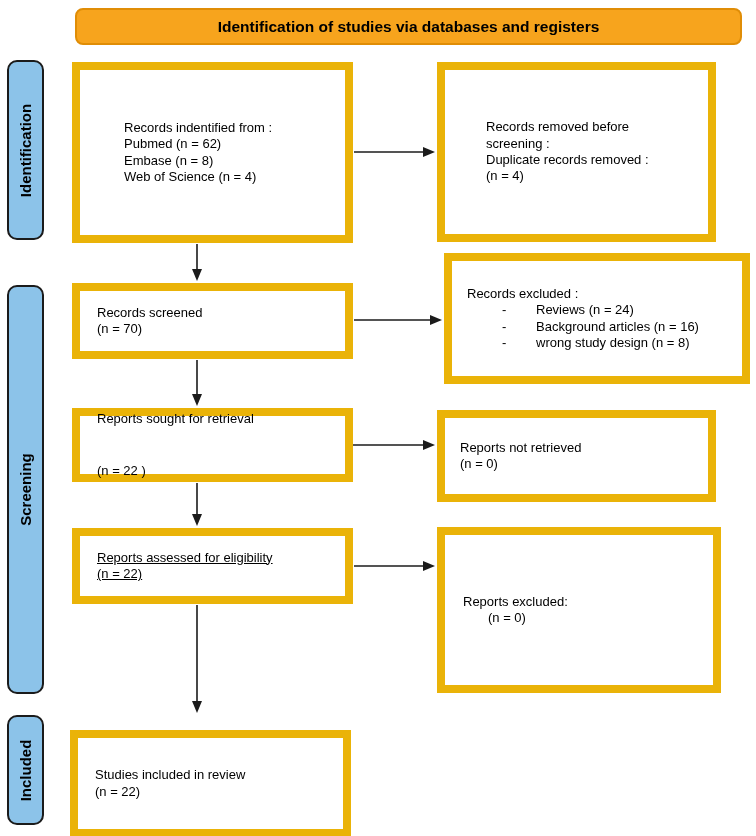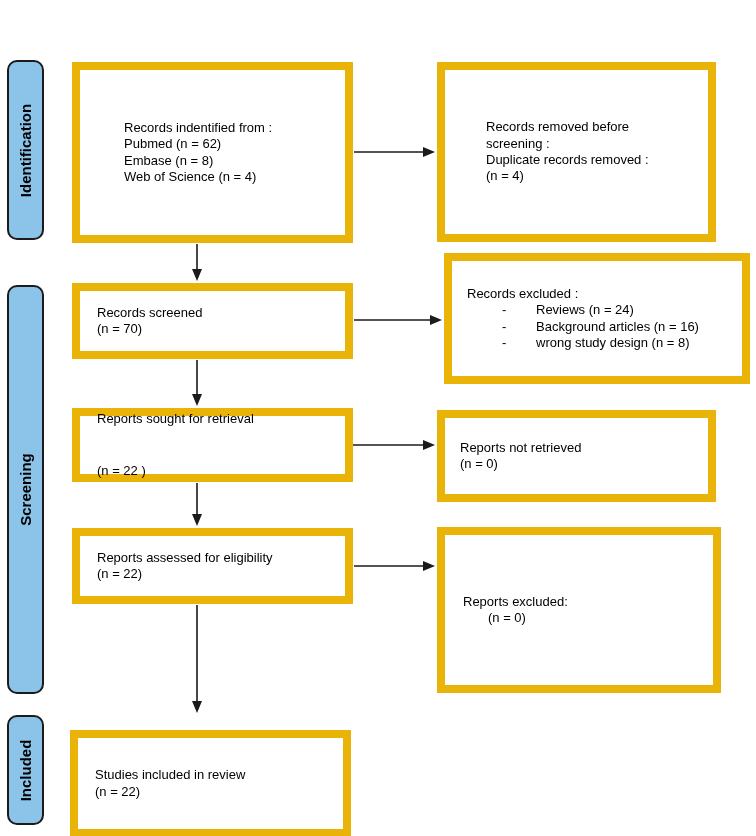--- a/index.html
+++ b/index.html
@@ -53,21 +53,21 @@
     box-sizing: border-box;
     display: flex; flex-direction: column; justify-content: center;
     font-size: 13px; line-height: 1.26;
   }
   .b1 { left: 72px;  top: 62px;  width: 281px; height: 181px; padding-left: 44px; }
   .b2 { left: 437px; top: 62px;  width: 279px; height: 180px; padding-left: 41px; }
   .b3 { left: 72px;  top: 283px; width: 281px; height: 76px;  padding-left: 17px; }
   .b4 { left: 444px; top: 253px; width: 306px; height: 131px; padding-left: 15px; }
   .b5 { left: 72px;  top: 408px; width: 281px; height: 74px;  padding-left: 17px; gap: 36px; }
   .b6 { left: 437px; top: 410px; width: 279px; height: 92px;  padding-left: 15px; }
-  .b7 { left: 72px;  top: 528px; width: 281px; height: 76px;  padding-left: 17px; }
+  .b7 { left: 72px;  top: 528px; width: 281px; height: 76px;  padding-left: 17px; text-decoration: underline; }
   .b8 { left: 437px; top: 527px; width: 284px; height: 166px; padding-left: 18px; }
   .b9 { left: 70px;  top: 715px; width: 281px; height: 107px; padding-left: 17px; margin-top: 15px; }
 
   .reason-row { display: flex; }
   .reason-row .dash { display: inline-block; margin-left: 35px; width: 34px; flex: 0 0 34px; }
   .indent { padding-left: 25px; }
 
   
   .arrows {
     position: absolute;
@@ -75,20 +75,23 @@
     width: 756px; height: 836px;
     pointer-events: none;
   }
   .arrows line { stroke: #1B1B1B; stroke-width: 1.6px; }
 </style>
 </head>
 <body>
 
 <div class="canvas">
 
+  <div class="banner">
+    <span>Identification of studies via databases and registers</span>
+  </div>
 
   <div class="stage s-ident">
     <span class="vtext">Identification</span>
   </div>
   <div class="stage s-screen">
     <span class="vtext">Screening</span>
   </div>
   <div class="stage s-incl">
     <span class="vtext">Included</span>
   </div>

